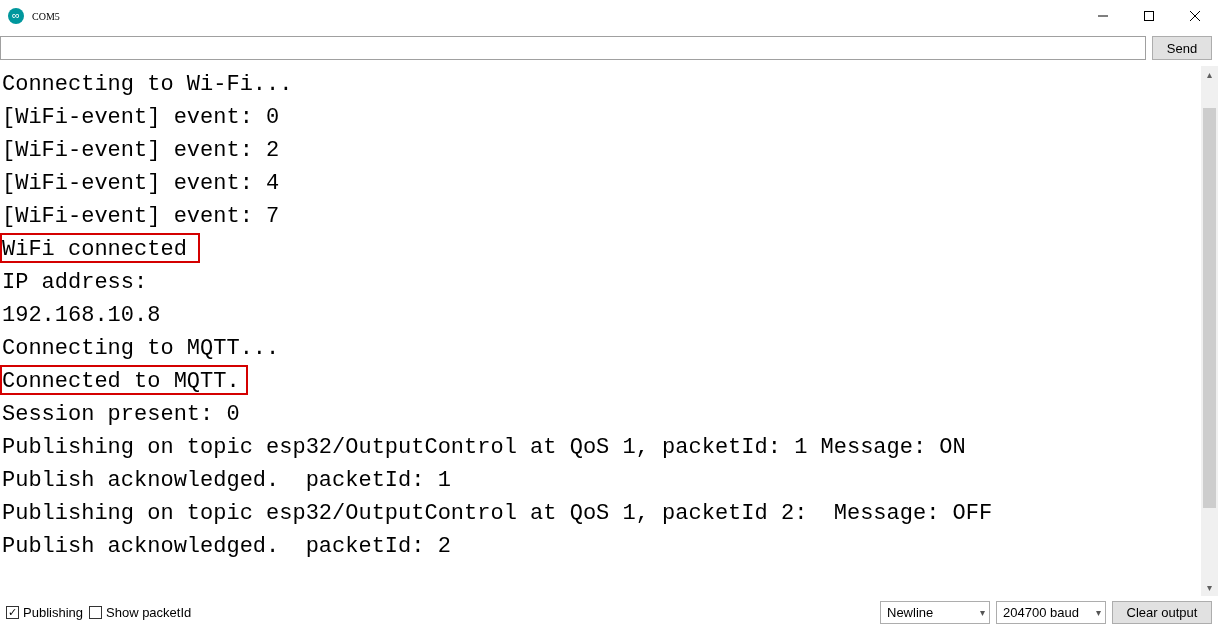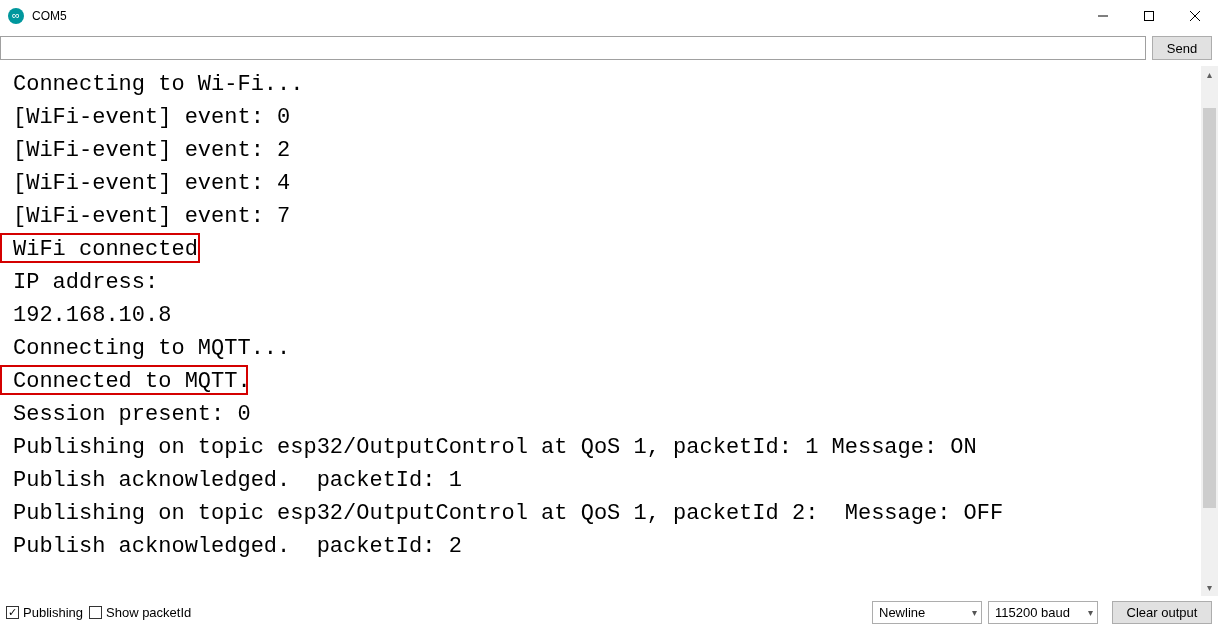--- a/index.html
+++ b/index.html
@@ -28,21 +28,21 @@
     position: relative;
   }
   .app-icon::after {
     content: "∞";
     color: #fff;
     font-size: 11px;
     line-height: 1;
     position: relative;
     top: -1px;
   }
-  .title-text { font-size: 12px; }
+  .title-text { font-size: 10px; font-family: Liberation Serif, serif; }
   .win-controls {
     margin-left: auto;
     display: flex;
     height: 100%;
   }
   .win-btn {
     width: 46px;
     display: flex; align-items: center; justify-content: center;
     font-size: 14px;
     color: #000;
@@ -70,21 +70,20 @@
     border: 1px solid #adadad;
     background: #e1e1e1;
     font-size: 13px;
     display: flex; align-items: center; justify-content: center;
     cursor: pointer;
   }
   .output-wrap {
     position: relative;
     height: 530px;
     border-top: 0;
-    padding-left: 11px;
   }
   .output {
     width: 1198px;
     height: 100%;
     padding: 2px 0 0 2px;
     font-family: "Courier New", monospace;
     font-size: 22px;
     line-height: 33px;
     white-space: pre;
     overflow: hidden;
@@ -152,21 +151,20 @@
     font-size: 10px; color: #555;
   }
   .clear-btn {
     height: 23px;
     min-width: 100px;
     border: 1px solid #adadad;
     background: #e1e1e1;
     display: flex; align-items: center; justify-content: center;
     font-size: 13px;
     padding: 0 10px;
-    margin-left: 8px;
   }
 </style>
 </head>
 <body>
 
 <div class="titlebar">
   <div class="app-icon"></div>
   <div class="title-text">COM5</div>
   <div class="win-controls">
     <div class="win-btn">
@@ -226,17 +224,17 @@
   <label class="chk">
     <span class="chk-box" id="chk-timestamp"></span>
     <span>Show packetId</span>
   </label>
   <div class="spacer"></div>
   <div class="select">
     <span>Newline</span>
     <span class="caret">▾</span>
   </div>
   <div class="select">
-    <span>115200 baud</span>
+    <span>204700 baud</span>
     <span class="caret">▾</span>
   </div>
   <div class="clear-btn">Clear output</div>
 </div>
 
 </body></html>

